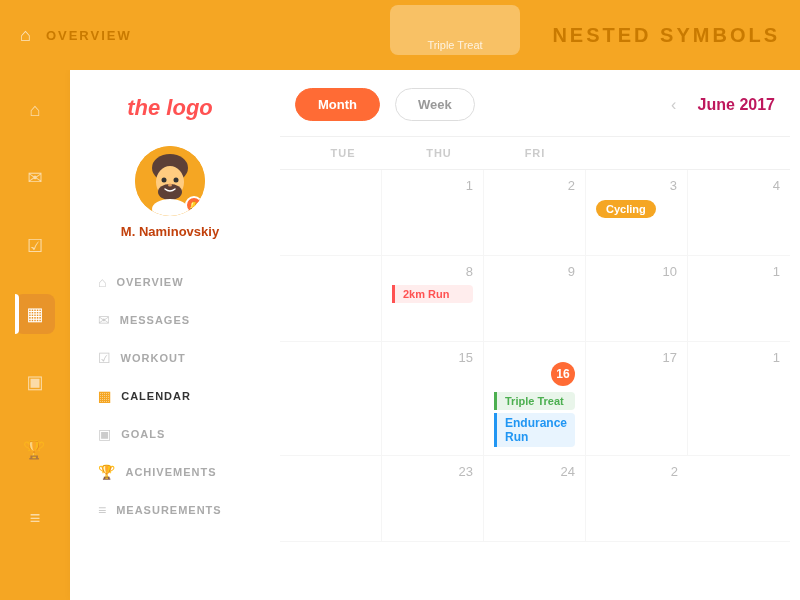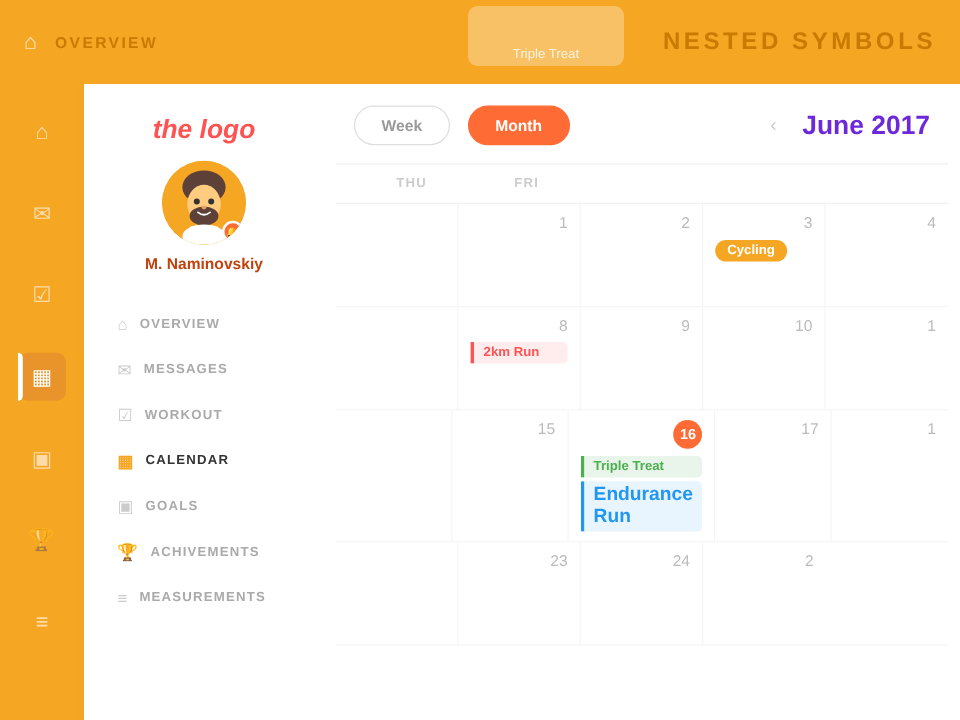--- a/index.html
+++ b/index.html
@@ -40,21 +40,21 @@
       position: absolute; left: 0; top: 0; width: 4px; height: 40px;
       background: white; border-radius: 0 4px 4px 0;
     }
 
     
     .nav-panel {
       position: absolute; top: 70px; left: 70px; width: 200px; bottom: 0;
       background: white; padding: 25px 20px; box-shadow: 2px 0 10px rgba(0,0,0,0.05);
     }
     .logo {
-      color: #ff5252; font-size: 22px; font-weight: 700; font-style: italic; margin-bottom: 13px;
+      color: #ff5252; font-size: 22px; font-weight: 700; font-style: italic; margin-bottom: 25px;
       text-align: center;
     }
     .user-avatar-wrap {
       display: flex; flex-direction: column; align-items: center; margin-bottom: 25px;
     }
     .user-avatar {
       width: 70px; height: 70px; border-radius: 50%; background: #F5A623;
       display: flex; align-items: center; justify-content: center; font-size: 32px;
       position: relative; margin-bottom: 8px; overflow: hidden;
     }
@@ -90,21 +90,21 @@
       font-size: 13px; font-weight: 600; cursor: pointer; background: white; color: #999;
     }
     .tab-btn.active {
       background: #ff6b35; color: white; border-color: #ff6b35;
     }
     .cal-nav { margin-left: auto; display: flex; align-items: center; gap: 10px; }
     .cal-nav-btn {
       width: 28px; height: 28px; display: flex; align-items: center; justify-content: center;
       cursor: pointer; color: #ccc; font-size: 16px; border: none; background: none;
     }
-    .cal-month-label { font-size: 22px; font-weight: 700; color: #6d28d9; }
+    .cal-month-label { font-size: 16px; font-weight: 700; color: #be185d; }
 
     
     .cal-grid {
       padding: 0 10px;
     }
     .cal-days-header {
       display: grid; grid-template-columns: repeat(5, 1fr); padding: 0 15px;
       border-top: 1px solid #f0f0f0; border-bottom: 1px solid #f0f0f0;
     }
     .cal-day-header {
@@ -119,36 +119,36 @@
       min-height: 85px; padding: 8px 10px; border-right: 1px solid #f5f5f5;
       position: relative;
     }
     .cal-cell:last-child { border-right: none; }
     .cal-date {
       font-size: 13px; color: #bbb; font-weight: 500; text-align: right; margin-bottom: 6px;
     }
     .cal-date.today-badge {
       background: #ff6b35; color: white; border-radius: 50%; width: 24px; height: 24px;
       display: flex; align-items: center; justify-content: center; font-size: 12px;
-      font-weight: 700; margin-left: auto;
+      font-weight: 700; margin-left: auto; margin-top: 12px;
     }
     .event-pill {
       border-radius: 20px; padding: 3px 10px; font-size: 11px; font-weight: 600;
       color: white; margin-bottom: 3px; display: inline-block; white-space: nowrap;
     }
     .event-orange { background: #F5A623; }
     .event-green-outline {
       border-left: 3px solid #4CAF50; background: rgba(76,175,80,0.12);
       color: #4CAF50; padding: 3px 8px; border-radius: 0 4px 4px 0;
       font-size: 11px; font-weight: 600; margin-bottom: 3px; display: block;
     }
     .event-blue-outline {
       border-left: 3px solid #2196F3; background: rgba(33,150,243,0.1);
       color: #2196F3; padding: 3px 8px; border-radius: 0 4px 4px 0;
-      font-size: 16px; font-weight: 600; display: block;
+      font-size: 12px; font-weight: 600; display: block;
     }
     .event-red-outline {
       border-left: 3px solid #ff5252; background: rgba(255,82,82,0.1);
       padding: 3px 8px; border-radius: 0 4px 4px 0; font-size: 11px; font-weight: 600; color: #ff5252;
     }
   </style>
 </head>
 <body>
 
 <div class="topbar">
@@ -227,30 +227,31 @@
     <span class="nav-label">ACHIVEMENTS</span>
   </div>
   <div class="nav-item">
     <span class="nav-icon">≡</span>
     <span class="nav-label">MEASUREMENTS</span>
   </div>
 </div>
 
 <div class="main-content">
   <div class="cal-header">
+    <button class="tab-btn active">Month</button>
     <button class="tab-btn">Week</button>
-    <button class="tab-btn active">Month</button>
     <div class="cal-nav">
       <button class="cal-nav-btn">‹</button>
       <span class="cal-month-label">June 2017</span>
     </div>
   </div>
 
   <div class="cal-grid">
     <div class="cal-days-header">
+      <div class="cal-day-header">TUE</div>
       <div class="cal-day-header">THU</div>
       <div class="cal-day-header">FRI</div>
     </div>
 
     <div class="cal-row">
       <div class="cal-cell"></div>
       <div class="cal-cell">
         <div class="cal-date">1</div>
       </div>
       <div class="cal-cell">

